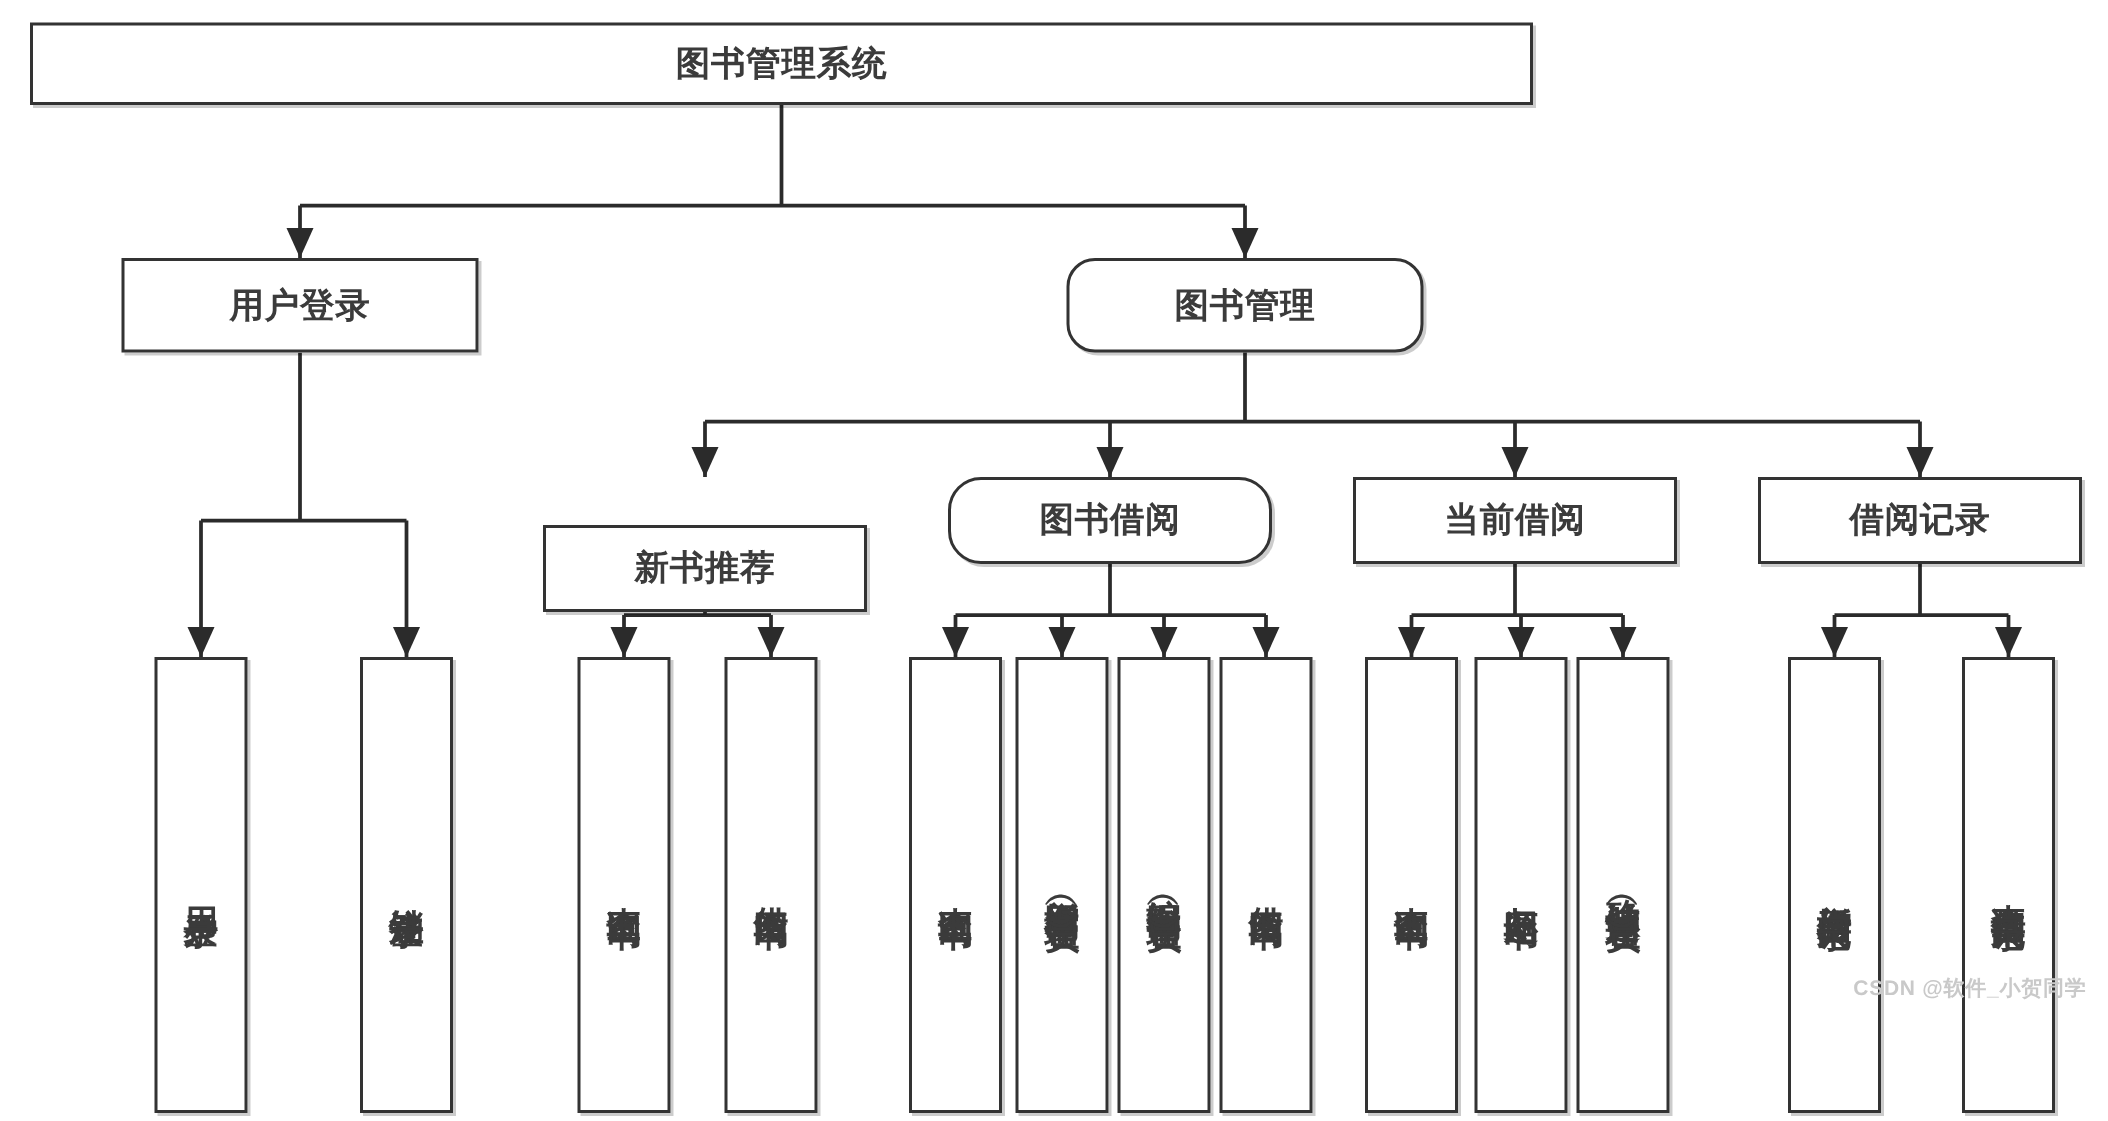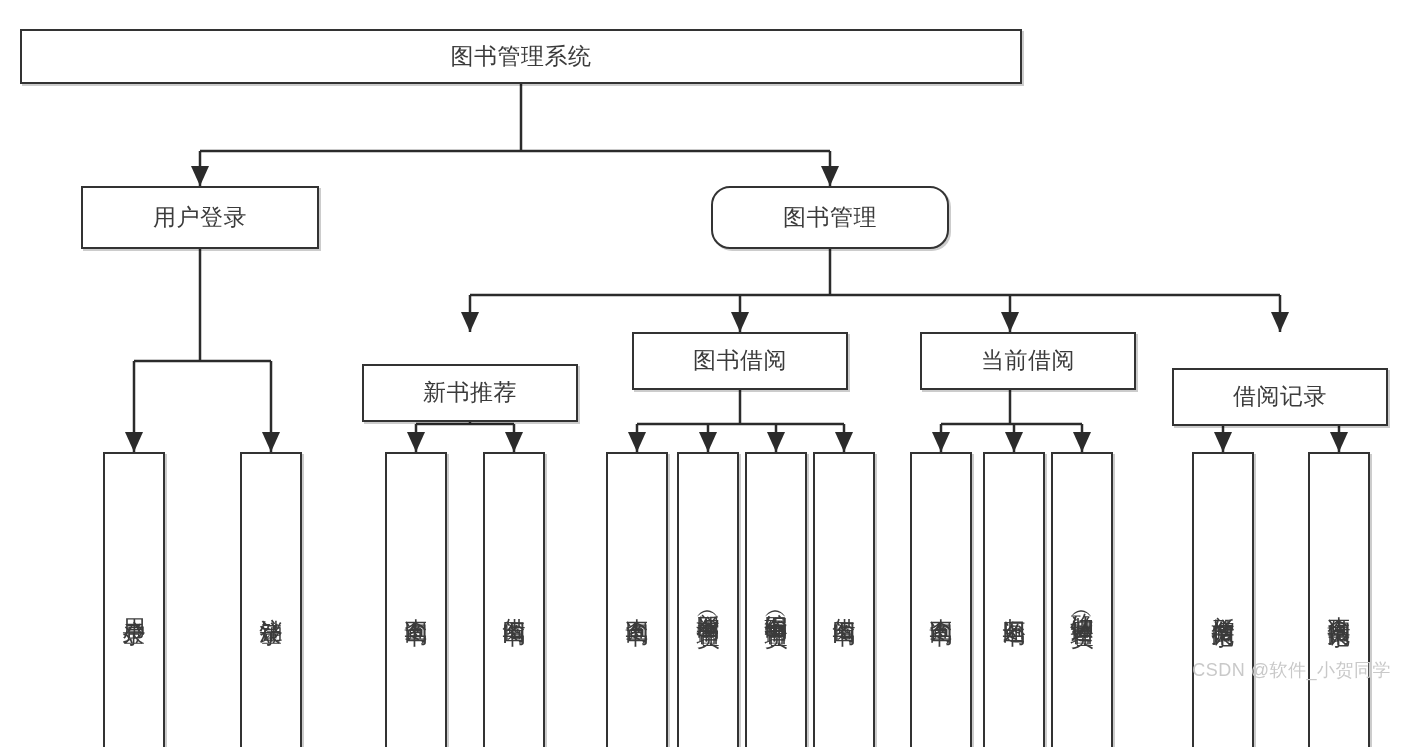--- a/index.html
+++ b/index.html
@@ -10,23 +10,24 @@
   body {
     width: 1405px;
     height: 747px;
     font-family: "Liberation Sans", "DejaVu Sans", sans-serif;
     overflow: hidden;
     position: relative;
   }
   #diagram-root {
     position: absolute;
     left: 0;
-    top: 16px;
+    top: 2px;
     width: 1405px;
     height: 672px;
+    font-weight: bold;
   }
   .node-box {
     position: absolute;
     box-sizing: border-box;
     border: 2px solid #333333;
     background: #ffffff;
     box-shadow: 2px 2px 0 rgba(0,0,0,0.20);
     display: flex;
     align-items: center;
     justify-content: center;
@@ -53,21 +54,21 @@
     left: 0;
     top: 0;
     width: 1405px;
     height: 747px;
     pointer-events: none;
   }
   .watermark {
     position: absolute;
     right: 14px;
     bottom: 6px;
-    font-size: 18px;
+    font-size: 14px;
     color: #c9c9c9;
     white-space: nowrap;
     letter-spacing: 0.5px;
   }
 </style>
 </head>
 <body>
 
 <div id="diagram-root">
   <svg class="connectors" viewBox="0 0 1405 747" xmlns="http://www.w3.org/2000/svg">
@@ -130,27 +131,27 @@
       </div>
       <div class="node-box" style="left: 81px; top: 170px; width: 238px; height: 63px;">
         <span class="node-label">用户登录</span>
       </div>
       <div class="node-box" style="left: 711px; top: 170px; width: 238px; height: 63px; border-radius: 19px;">
         <span class="node-label">图书管理</span>
       </div>
       <div class="node-box" style="left: 362px; top: 316px; width: 216px; height: 58px; margin-top: 32px;">
         <span class="node-label">新书推荐</span>
       </div>
-      <div class="node-box" style="left: 632px; top: 316px; width: 216px; height: 58px;">
+      <div class="node-box" style="left: 632px; top: 316px; width: 216px; height: 58px; border-radius: 22px;">
         <span class="node-label">图书借阅</span>
       </div>
-      <div class="node-box" style="left: 902px; top: 316px; width: 216px; height: 58px; margin-left: 18px;">
+      <div class="node-box" style="left: 902px; top: 316px; width: 216px; height: 58px;">
         <span class="node-label">当前借阅</span>
       </div>
-      <div class="node-box" style="left: 1172px; top: 316px; width: 216px; height: 58px; margin-top: 36px;">
+      <div class="node-box" style="left: 1172px; top: 316px; width: 216px; height: 58px;">
         <span class="node-label">借阅记录</span>
       </div>
       <div class="node-box vertical" style="left: 103px; top: 436px; width: 62px; height: 304px;">
         <span class="node-label">用户登录</span>
       </div>
       <div class="node-box vertical" style="left: 240px; top: 436px; width: 62px; height: 304px;">
         <span class="node-label">注销登录</span>
       </div>
       <div class="node-box vertical" style="left: 385px; top: 436px; width: 62px; height: 304px;">
         <span class="node-label">查询图书</span>

